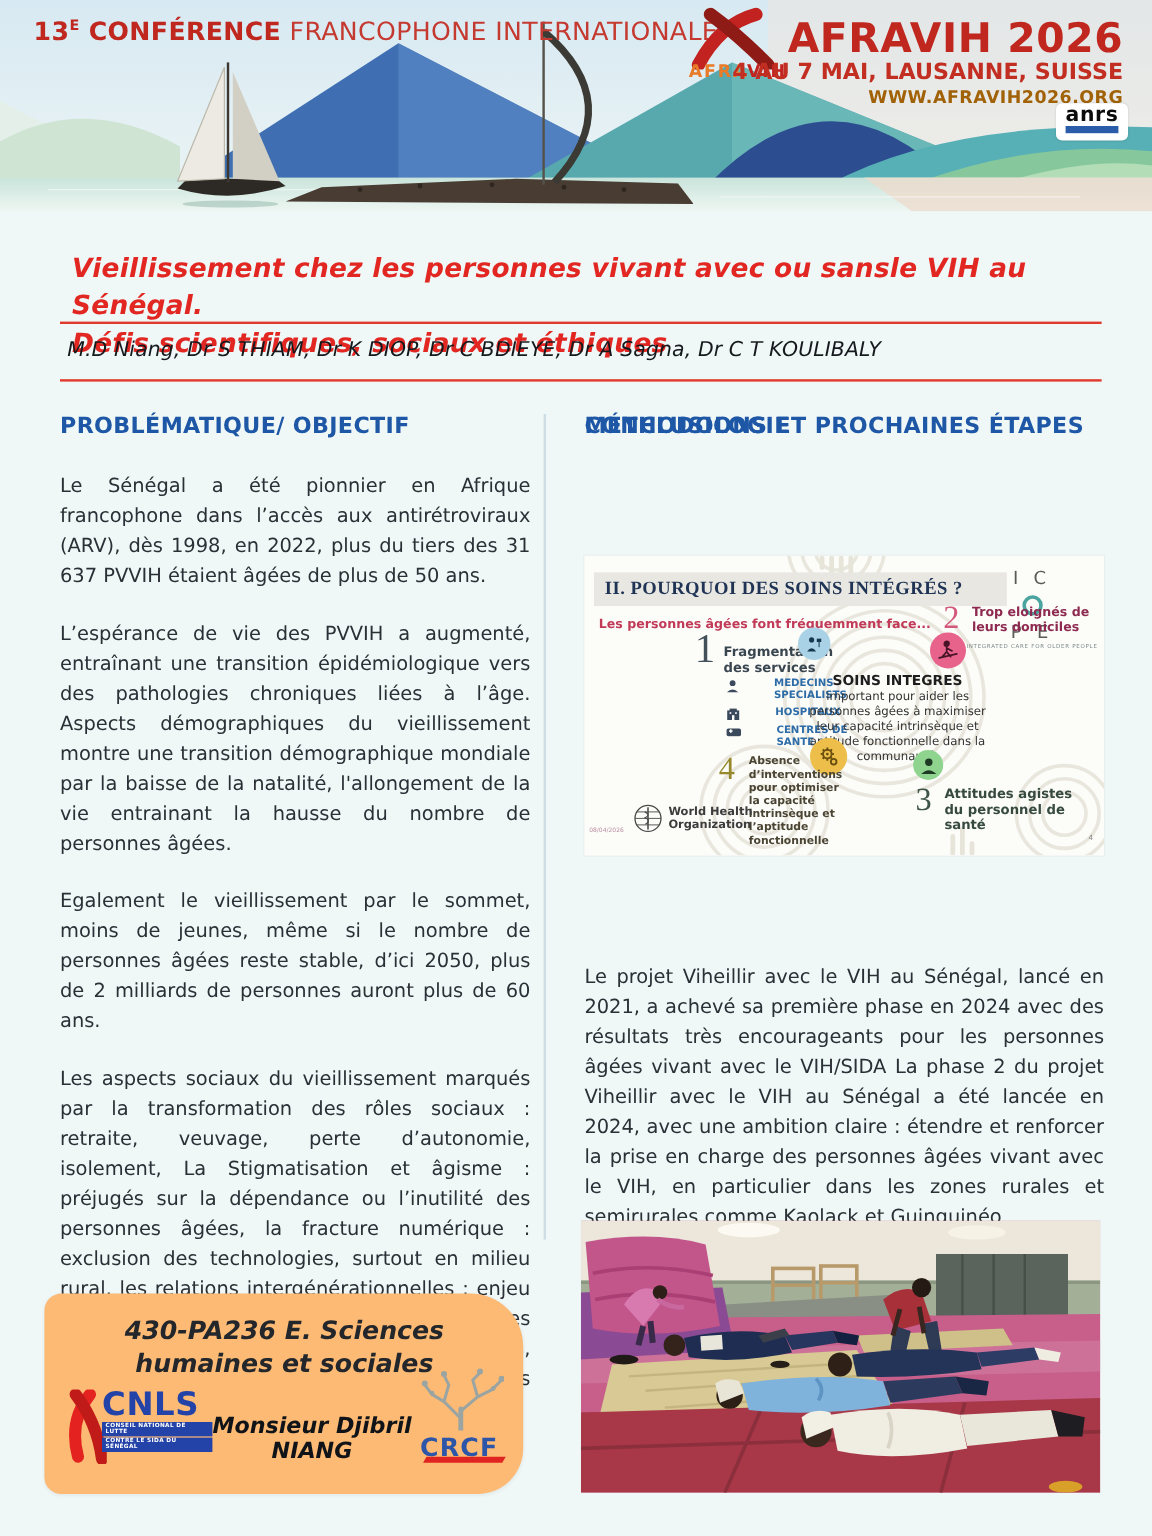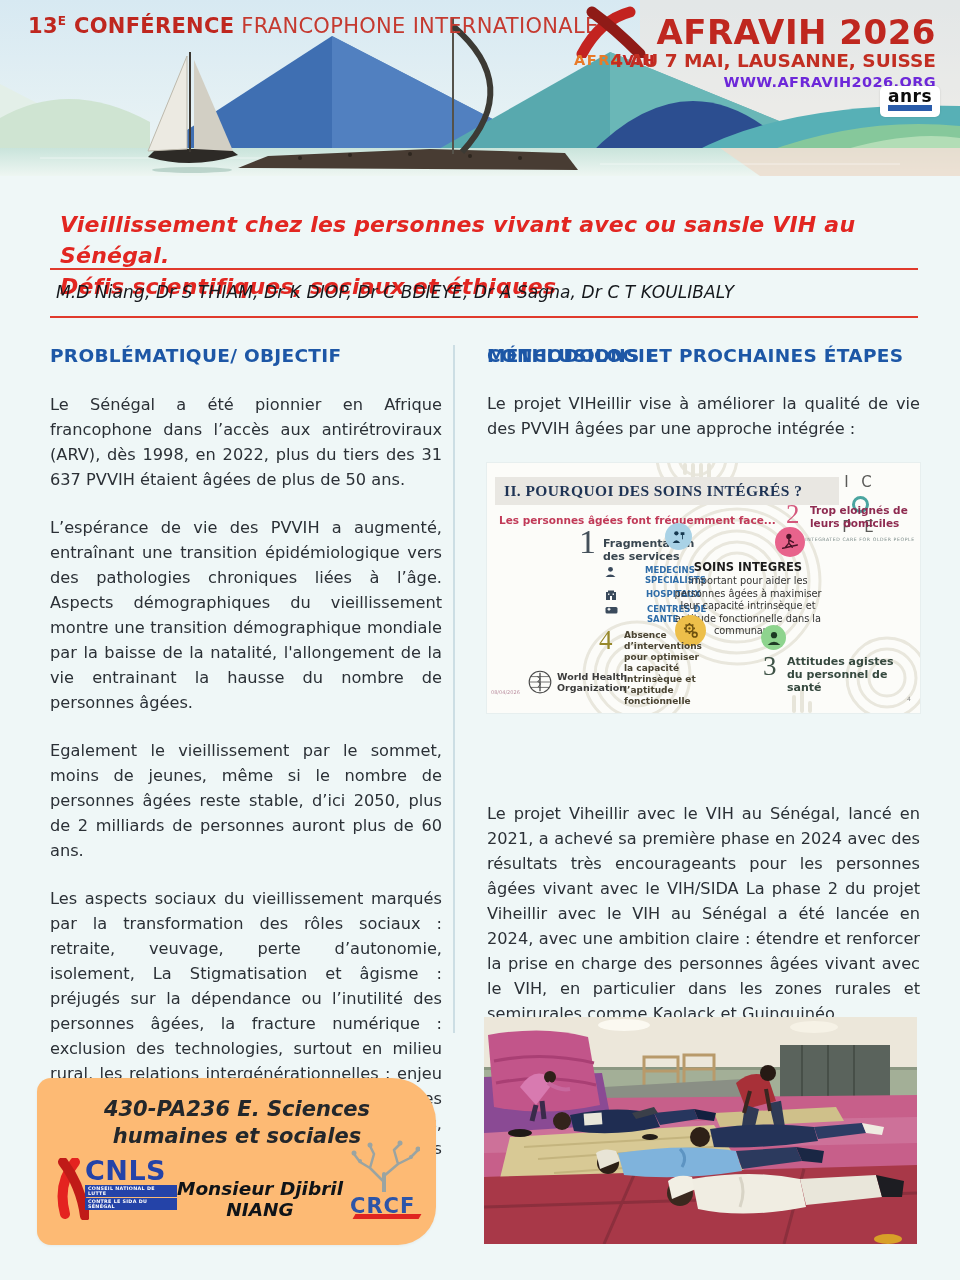--- a/index.html
+++ b/index.html
@@ -11,21 +11,21 @@
   .banner svg.scene{position:absolute;left:0;top:0;width:100%;height:100%;}
   .conf-line{position:absolute;left:28px;top:14px;font-size:21px;color:#c53a30;letter-spacing:.3px;white-space:nowrap;}
   .conf-line .b{font-weight:bold;color:#bf271f;}
   .conf-line sup{font-size:12px;font-weight:bold;color:#bf271f;}
   .ribbon-wrap{position:absolute;left:568px;top:6px;width:86px;height:52px;}
   .afravih-word{position:absolute;left:574px;top:52px;font-size:14.5px;font-weight:800;letter-spacing:1.5px;}
   .afravih-word .o{color:#e87a28;}
   .afravih-word .r{color:#c32320;}
   .event-name{position:absolute;right:24px;top:12px;font-size:34px;font-weight:800;color:#bf271f;letter-spacing:.5px;white-space:nowrap;}
   .event-dates{position:absolute;right:24px;top:50px;font-size:18.5px;font-weight:800;color:#c22e22;white-space:nowrap;}
-  .event-url{position:absolute;right:24px;top:74px;font-size:14.5px;font-weight:800;color:#6d28d9;letter-spacing:.4px;}
+  .event-url{position:absolute;right:24px;top:74px;font-size:14.5px;font-weight:800;color:#a16207;letter-spacing:.4px;}
   .anrs-box{position:absolute;right:20px;top:86px;width:60px;height:30px;background:#ffffff;border-radius:5px;box-shadow:0 0 2px rgba(0,0,0,.15);text-align:center;padding-top:1px;}
   .anrs-box .t{font-size:17px;font-weight:bold;color:#0c0c0c;letter-spacing:.5px;line-height:18px;}
   .anrs-bar{width:44px;height:6px;background:#2a5caa;margin:0 auto;}
 
   
   .big-title{position:absolute;left:60px;top:194px;width:870px;color:#e22621;font-size:22px;line-height:31px;font-weight:bold;font-style:italic;letter-spacing:.2px;}
   .rule{position:absolute;left:50px;width:868px;height:2px;background:#e03a2c;}
   .rule.r1{top:268px;}
   .rule.r2{top:316px;}
   .authors{position:absolute;left:56px;top:282px;font-size:17px;font-style:italic;color:#15181c;letter-spacing:.1px;}
@@ -173,21 +173,20 @@
   <section class="left-col">
     <h2 class="sec-h">PROBLÉMATIQUE/ OBJECTIF</h2>
     <p class="body-p">Le Sénégal a été pionnier en Afrique francophone dans l’accès aux antirétroviraux (ARV), dès 1998, en 2022, plus du tiers des 31 637 PVVIH étaient âgées de plus de 50 ans.</p>
     <p class="body-p">L’espérance de vie des PVVIH a augmenté, entraînant une transition épidémiologique vers des pathologies chroniques liées à l’âge. Aspects démographiques du vieillissement montre une transition démographique mondiale par la baisse de la natalité, l'allongement de la vie entrainant la hausse du nombre de personnes âgées.</p>
     <p class="body-p">Egalement le vieillissement par le sommet, moins de jeunes, même si le nombre de personnes âgées reste stable, d’ici 2050, plus de 2 milliards de personnes auront plus de 60 ans.</p>
     <p class="body-p">Les aspects sociaux du vieillissement marqués par la transformation des rôles sociaux : retraite, veuvage, perte d’autonomie, isolement, La Stigmatisation et âgisme : préjugés sur la dépendance ou l’inutilité des personnes âgées, la fracture numérique : exclusion des technologies, surtout en milieu rural, les relations intergénérationnelles : enjeu clé pour le soutien et la transmission et les défis économiques : pression sur les retraites, les soins de longue durée, et les aidants familiaux</p>
   </section>
 
   <section class="right-col">
     <h2 class="sec-h">MÉTHODOLOGIE</h2>
-    <p class="body-p meth-intro">Le projet VIHeillir vise à améliorer la qualité de vie des PVVIH âgées par une approche intégrée :</p>
 
     <div class="slide">
       <svg class="rings" viewBox="0 0 433 250">
         <g stroke="#e7e5da" stroke-width="3" fill="none" opacity="0.9">
           <circle cx="250" cy="118" r="28"></circle>
             <circle cx="250" cy="118" r="39"></circle>
             <circle cx="250" cy="118" r="50"></circle>
           <circle cx="250" cy="118" r="61"></circle>
             <circle cx="250" cy="118" r="72"></circle>
             <circle cx="250" cy="118" r="83"></circle>

